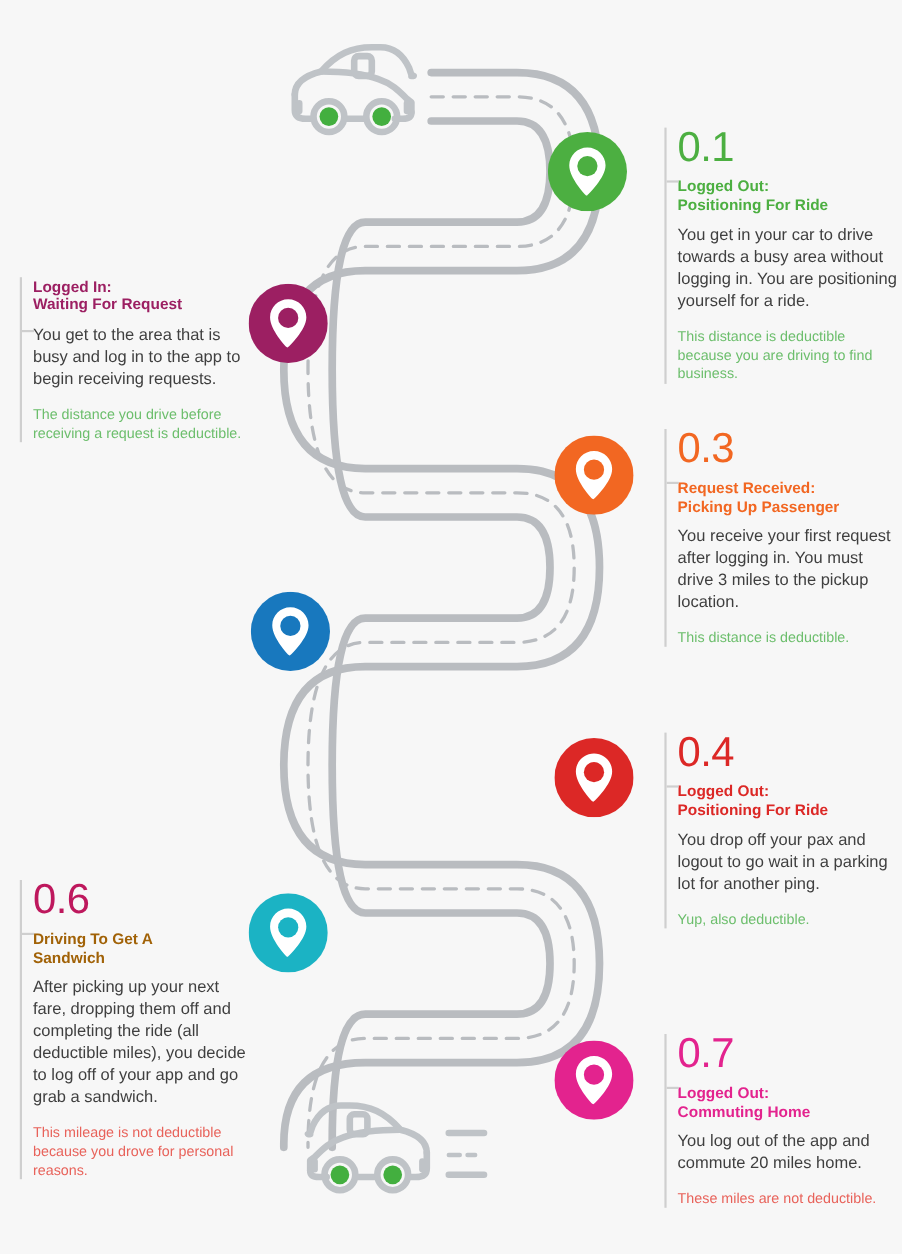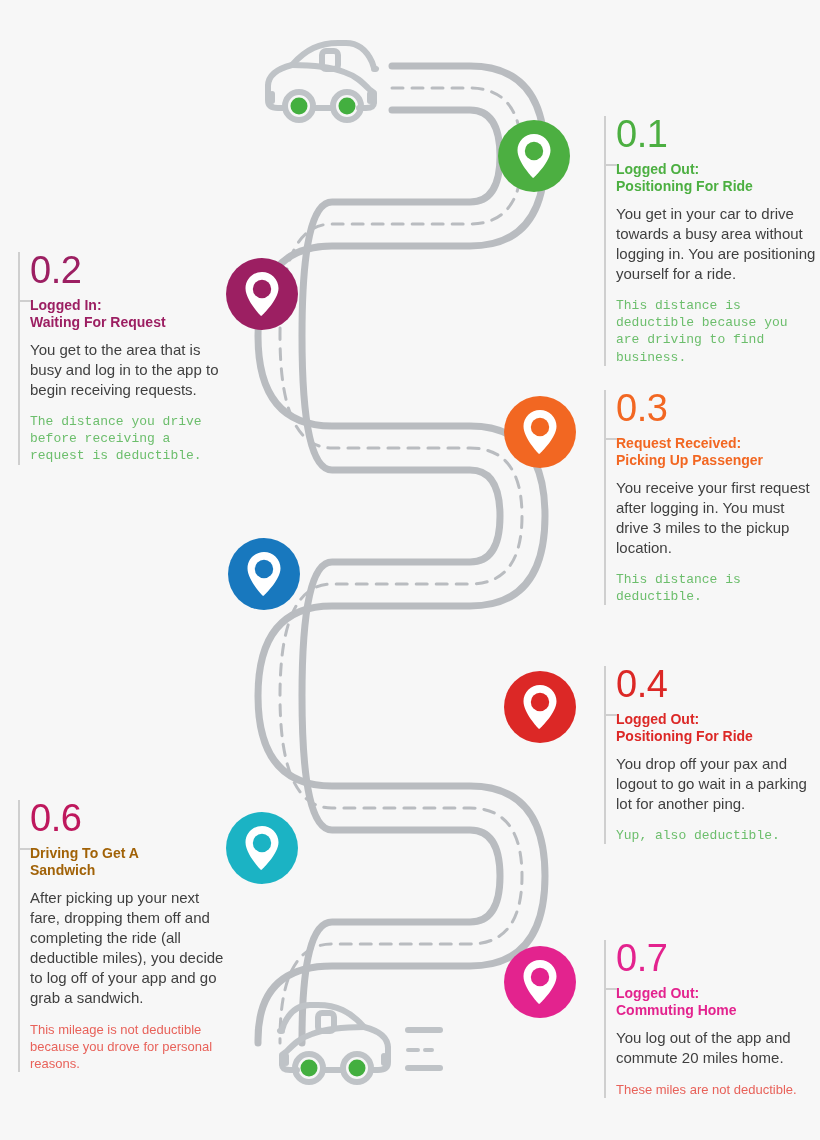--- a/index.html
+++ b/index.html
@@ -58,21 +58,21 @@
     font-size: 15px;
     line-height: 1.33;
     color: #3f3f3f;
     margin: 0 0 13px 0;
   }
   .step-note {
     font-size: 13px;
     line-height: 1.33;
     margin: 0;
   }
-  .note-deductible     { color: #6cbe6c; font-family: Liberation Mono, monospace; }
+  .note-deductible     { color: #6cbe6c; }
   .note-not-deductible { color: #e8625a; }
 
   
   .marker {
     position: absolute;
     width: 72px;
     height: 72px;
     border-radius: 50%;
     display: block;
   }
@@ -231,21 +231,20 @@
     <div class="step-title" style="color: rgb(76, 175, 65);">
       <span>Logged Out:</span><br>
       <span>Positioning For Ride</span>
     </div>
     <p class="step-body">You get in your car to drive towards a busy area without logging in. You are positioning yourself for a ride.</p>
     <p class="step-note note-deductible">This distance is deductible because you are driving to find business.</p>
   </div>
 
   <div class="step left" style="top:252px;">
     <span class="step-tick"></span>
-    <div class="step-number" style="color: rgb(156, 31, 98);">0.2</div>
     <div class="step-title" style="color: rgb(156, 31, 98);">
       <span>Logged In:</span><br>
       <span>Waiting For Request</span>
     </div>
     <p class="step-body">You get to the area that is busy and log in to the app to begin receiving requests.</p>
     <p class="step-note note-deductible">The distance you drive before receiving a request is deductible.</p>
   </div>
 
   <div class="step right" style="top:390px;">
     <span class="step-tick"></span>

